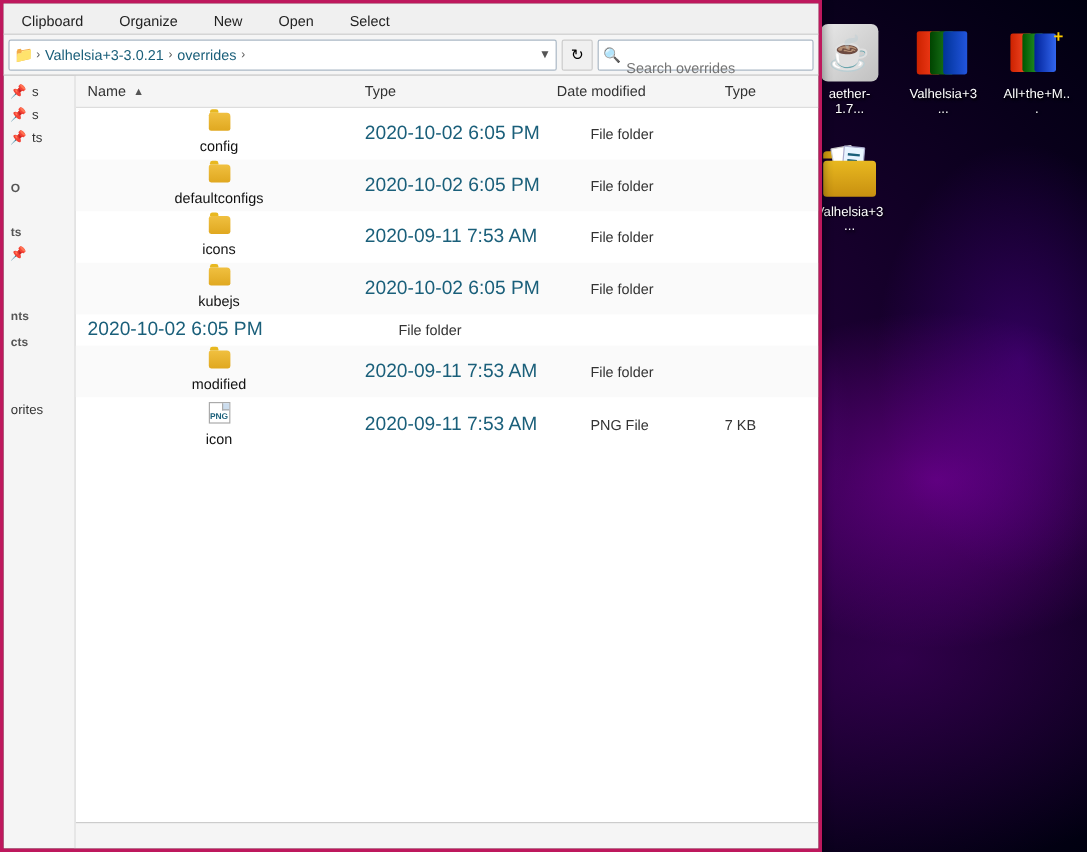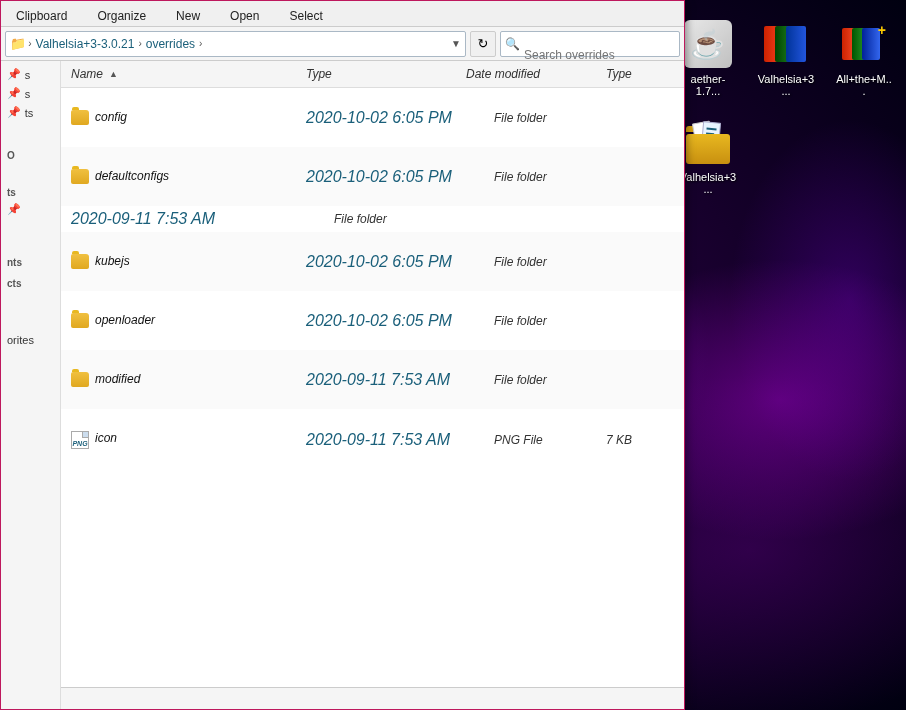--- a/index.html
+++ b/index.html
@@ -22,21 +22,21 @@
       z-index: 0;
     }
 
     
     .explorer-window {
       position: relative;
       z-index: 10;
       width: 685px;
       height: 710px;
       background: #737373;
-      border: 1px solid #be185d;
+      border: 3px solid #be185d;
       display: flex;
       flex-direction: column;
       box-shadow: 2px 2px 8px rgba(0,0,0,0.4);
     }
 
     .ribbon-tabs {
       display: flex;
       background: #f0f0f0;
       border-bottom: 1px solid #ccc;
       height: 26px;
@@ -162,21 +162,20 @@
     }
     .pin-icon { font-size: 11px; color: #888; }
 
     
     .main-content {
       flex: 1;
       display: flex;
       flex-direction: column;
       overflow: hidden;
       background: #fff;
-      font-style: italic;
     }
 
     
     .col-headers {
       display: grid;
       grid-template-columns: 1fr 160px 140px 80px;
       padding: 2px 4px;
       background: #f5f5f5;
       border-bottom: 1px solid #ddd;
       position: relative;
@@ -200,25 +199,26 @@
       display: grid;
       grid-template-columns: 1fr 160px 140px 80px;
       padding: 1px 4px;
       cursor: pointer;
       align-items: center;
     }
     .file-row:nth-child(even) { background: #fafafa; }
 
     .file-name-cell {
       display: flex;
-      align-items: flex-start;
+      align-items: center;
       gap: 6px;
-      padding: 21px 6px;
+      padding: 3px 6px;
       font-size: 12px;
       color: #111;
+      flex-direction: column;
     }
     .folder-icon {
       width: 18px;
       height: 15px;
       background: linear-gradient(to bottom, #f0c040 0%, #e0a820 100%);
       border-radius: 2px 3px 2px 2px;
       position: relative;
       flex-shrink: 0;
     }
     .folder-icon::before {
@@ -526,40 +526,40 @@
           <div class="file-name-cell">
             <div class="folder-icon"></div>
             <span>defaultconfigs</span>
           </div>
           <div class="file-date">2020-10-02 6:05 PM</div>
           <div class="file-type">File folder</div>
           <div class="file-size"></div>
         </div>
 
         <div class="file-row">
+          <div class="file-name-cell">
+            <div class="folder-icon"></div>
+            <span>icons</span>
+          </div>
           <div class="file-date">2020-09-11 7:53 AM</div>
           <div class="file-type">File folder</div>
           <div class="file-size"></div>
         </div>
 
         <div class="file-row">
           <div class="file-name-cell">
             <div class="folder-icon"></div>
             <span>kubejs</span>
           </div>
           <div class="file-date">2020-10-02 6:05 PM</div>
           <div class="file-type">File folder</div>
           <div class="file-size"></div>
         </div>
 
         <div class="file-row">
-          <div class="file-name-cell">
-            <div class="folder-icon"></div>
-            <span>openloader</span>
-          </div>
           <div class="file-date">2020-10-02 6:05 PM</div>
           <div class="file-type">File folder</div>
           <div class="file-size"></div>
         </div>
 
         <div class="file-row">
           <div class="file-name-cell">
             <div class="folder-icon"></div>
             <span>modified</span>
           </div>

